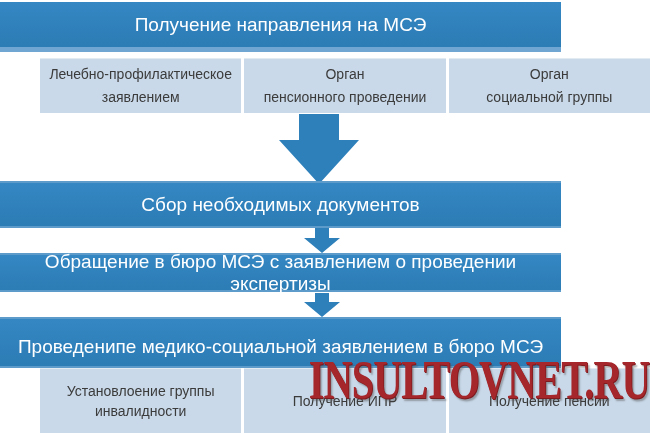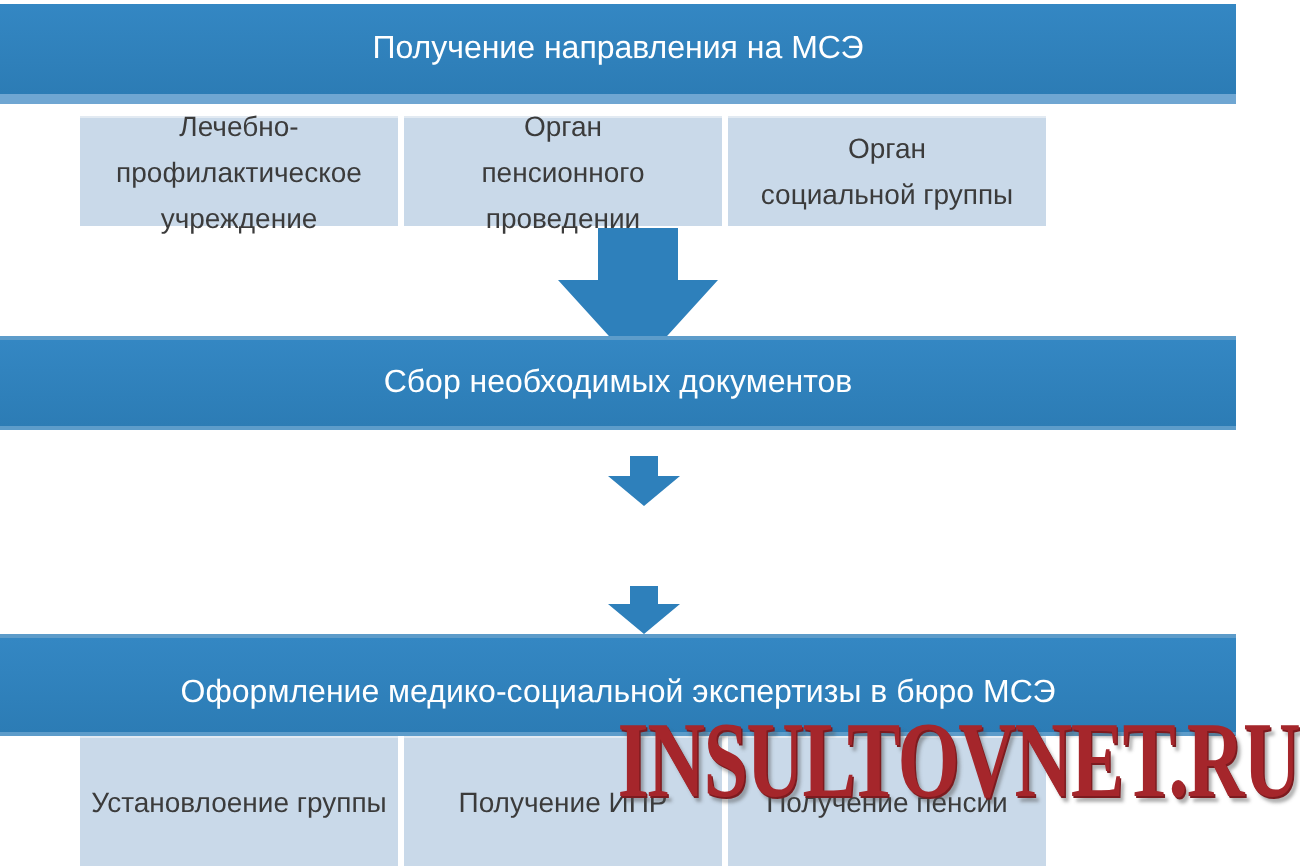--- a/index.html
+++ b/index.html
@@ -8,42 +8,42 @@
     position: relative;
     width: 650px;
     height: 433px;
     background: #ffffff;
     overflow: hidden;
     font-family: "Liberation Sans", "DejaVu Sans", sans-serif;
   }
   .bar {
     position: absolute;
     left: 0;
-    width: 618px;
+    width: 561px;
     display: flex;
     align-items: center;
     justify-content: center;
     background: linear-gradient(180deg, #3487c3 0%, #2c7cb5 100%);
     color: #ffffff;
-    font-size: 16px;
+    font-size: 19px;
     text-align: center;
   }
   .bar-title {
     top: 2px;
     height: 50px;
     border-bottom: 5px solid #6fa6d2;
   }
   .bar-step { border-top: 2px solid #5d9cca; border-bottom: 2px solid #5d9cca; }
-  .bar-step2 { top: 168px; height: 47px; }
+  .bar-step2 { top: 181px; height: 47px; }
   .bar-step3 { top: 253px; height: 39px; }
   .bar-step4 { top: 317px; height: 51px; padding-top: 8px; }
   .row {
     position: absolute;
     left: 0;
-    width: 523px;
+    width: 650px;
     display: flex;
     gap: 3px;
     padding-left: 40px;
   }
   .row-top { top: 58px; height: 55px; }
   .row-bottom { top: 368px; height: 65px; }
   .cell {
     flex: 1 1 0;
     background: #c9d9e9;
     border-top: 1px solid #e2eaf2;
@@ -87,21 +87,21 @@
 
 <div class="canvas">
 
   <div class="bar bar-title">
     <span>Получение направления на МСЭ</span>
   </div>
 
   <div class="row row-top">
     <div class="cell">
       <span>Лечебно-профилактическое</span>
-      <span>учреждение</span>
+      <span>заявлением</span>
     </div>
     <div class="cell">
       <span>Орган</span>
       <span>пенсионного проведении</span>
     </div>
     <div class="cell">
       <span>Орган</span>
       <span>социальной группы</span>
     </div>
   </div>
@@ -111,32 +111,36 @@
   </svg>
 
   <div class="bar bar-step bar-step2">
     <span>Сбор необходимых документов</span>
   </div>
 
   <svg class="arrow arrow-s1" width="36" height="25" viewBox="0 0 36 25" aria-hidden="true">
     <polygon points="11,0 25,0 25,10 36,10 18,25 0,10 11,10"></polygon>
   </svg>
 
+  <div class="bar bar-step bar-step3">
+    <span>Обращение в бюро МСЭ с заявлением о проведении экспертизы</span>
+  </div>
 
   <svg class="arrow arrow-s2" width="36" height="24" viewBox="0 0 36 24" aria-hidden="true">
     <polygon points="11,0 25,0 25,9 36,9 18,24 0,9 11,9"></polygon>
   </svg>
 
   <div class="bar bar-step bar-step4">
-    <span>Оформление медико-социальной экспертизы в бюро МСЭ</span>
+    <span>Проведенипе медико-социальной заявлением в бюро МСЭ</span>
   </div>
 
   <div class="row row-bottom">
     <div class="cell">
       <span>Установлоение группы</span>
+      <span>инвалидности</span>
     </div>
     <div class="cell">
       <span>Получение ИПР</span>
     </div>
     <div class="cell">
       <span>Получение пенсии</span>
     </div>
   </div>
 
   <div class="watermark">INSULTOVNET.RU</div>

